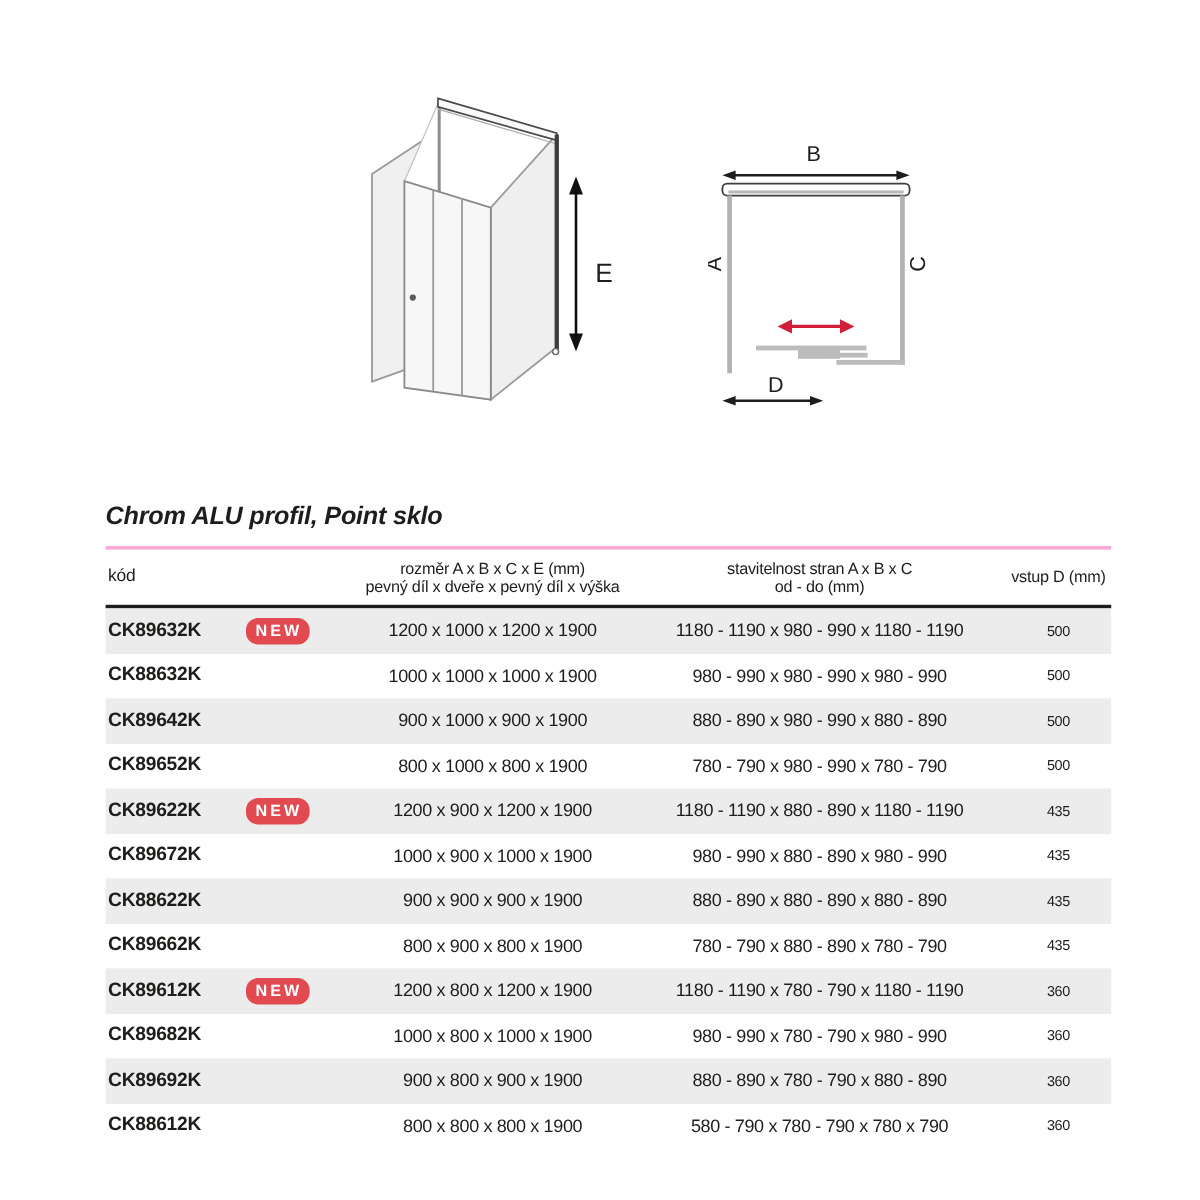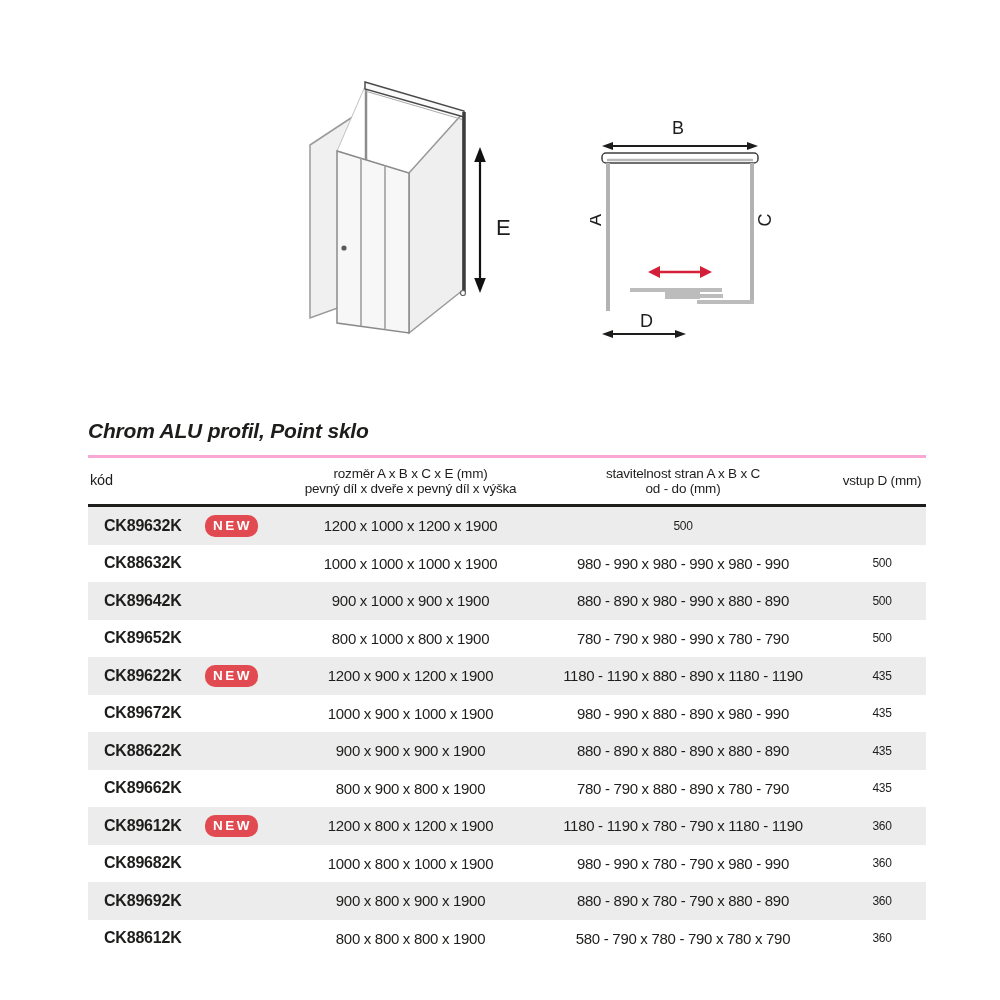--- a/index.html
+++ b/index.html
@@ -17,21 +17,21 @@
   
   .spec-table{left:88px;top:455px;width:838px;}
   .thead{display:grid;grid-template-columns:117px 88px 235px 310px 88px;
          border-top:3px solid #f9a8d4;border-bottom:3px solid #1d1d1b;
          height:46px;align-items:center;}
   .th{font-size:13.5px;line-height:15.5px;text-align:center;letter-spacing:-0.2px;}
   .th.kod{text-align:left;padding-left:2px;font-size:14.5px;}
   .trow{display:grid;grid-template-columns:117px 88px 235px 310px 88px;
         height:37.5px;align-items:center;}
   .trow.alt{background:#ececec;}
-  .c-code{font-size:16px;font-weight:bold;padding-left:16px;letter-spacing:-0.2px;white-space:nowrap;}
+  .c-code{font-size:16px;font-weight:bold;padding-left:2px;letter-spacing:-0.2px;white-space:nowrap;}
   .c-dim,.c-adj,.c-entry{text-align:center;font-size:15px;letter-spacing:-0.3px;white-space:nowrap;}
   .c-entry{font-size:12px;}
   .c-badge{display:flex;align-items:center;}
   .badge-new{display:inline-block;background:#e04a50;color:#fff;font-weight:bold;
              font-size:13.5px;letter-spacing:2.5px;padding:4px 6px 4px 8px;border-radius:10px;
              line-height:14px;}
   svg text{font-family:"Liberation Sans",sans-serif;fill:#1d1d1b;}
 </style>
 </head>
 <body>
@@ -110,20 +110,21 @@
     </div>
     <div class="th">vstup D (mm)</div>
   </div>
 
   <div class="trow alt">
     <div class="c-code">CK89632K</div>
     <div class="c-badge">
         <span class="badge-new">NEW</span>
       </div>
     <div class="c-dim">1200 x 1000 x 1200 x 1900</div>
+    <div class="c-adj">1180 - 1190 x 980 - 990 x 1180 - 1190</div>
     <div class="c-entry">500</div>
   </div>
   <div class="trow">
     <div class="c-code">CK88632K</div>
     <div class="c-badge"></div>
     <div class="c-dim">1000 x 1000 x 1000 x 1900</div>
     <div class="c-adj">980 - 990 x 980 - 990 x 980 - 990</div>
     <div class="c-entry">500</div>
   </div>
   <div class="trow alt">

